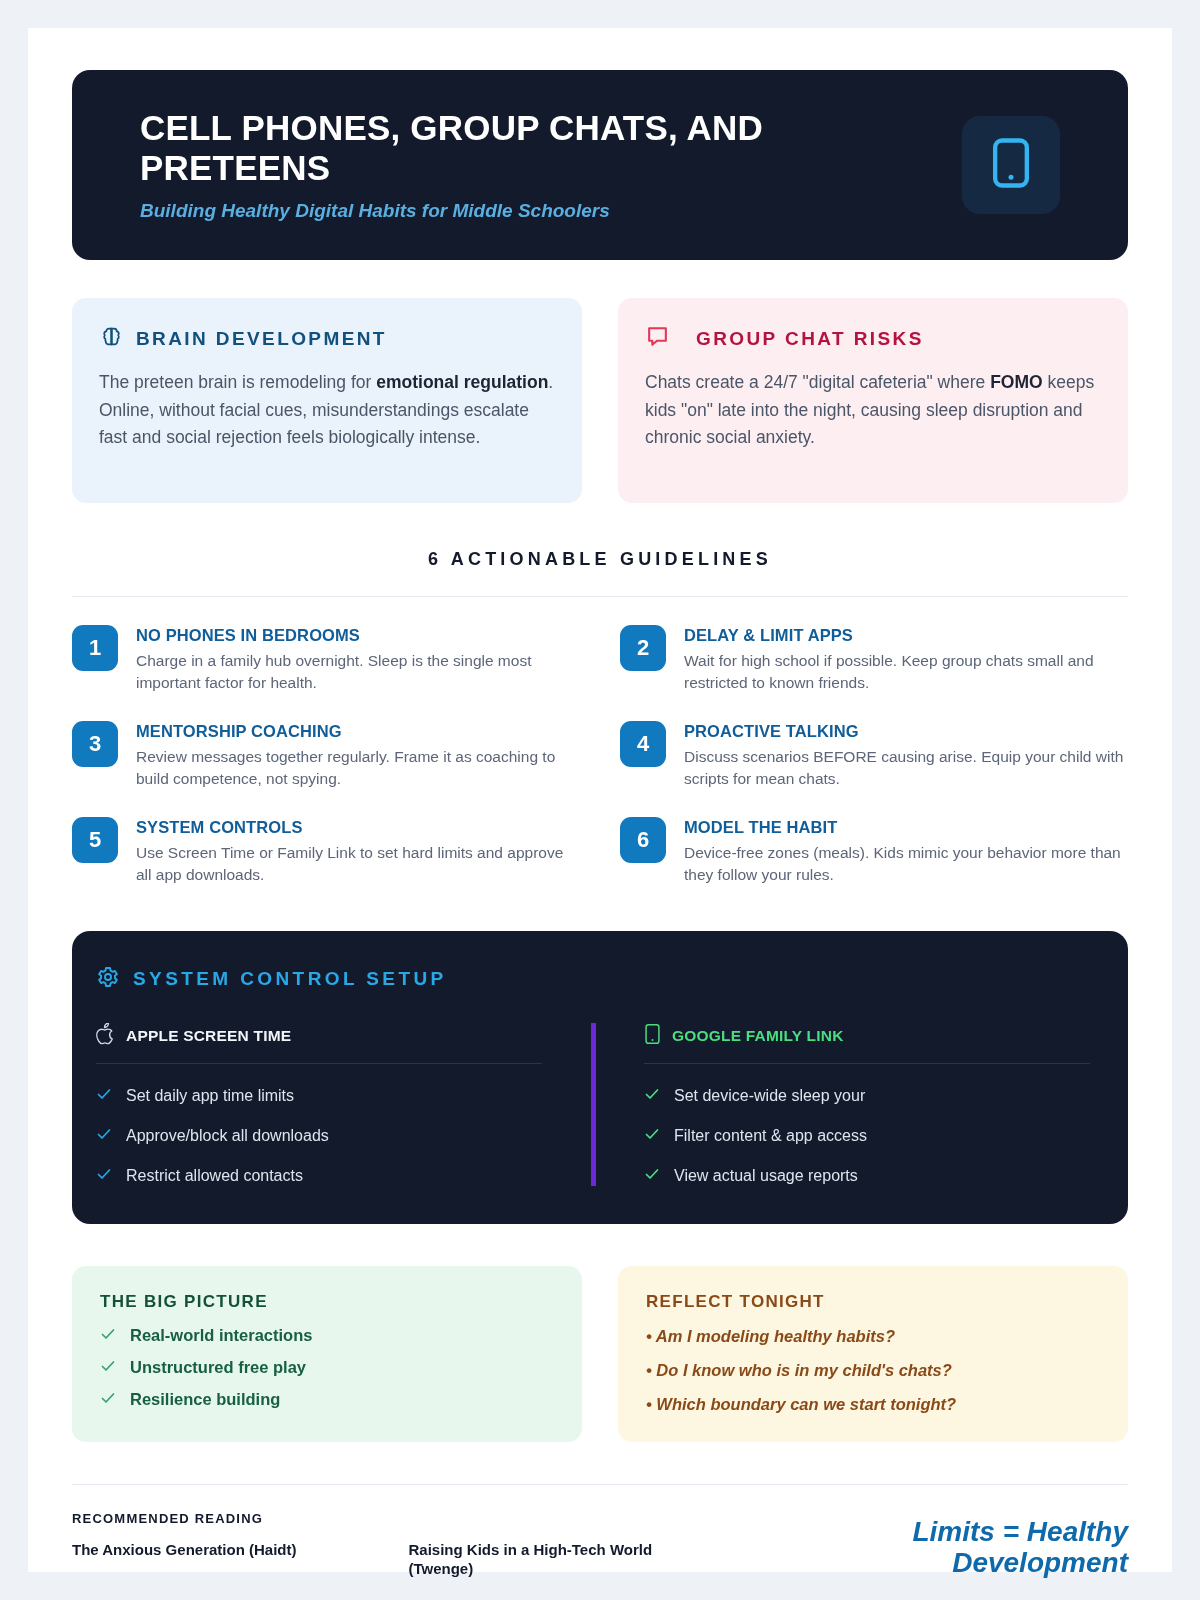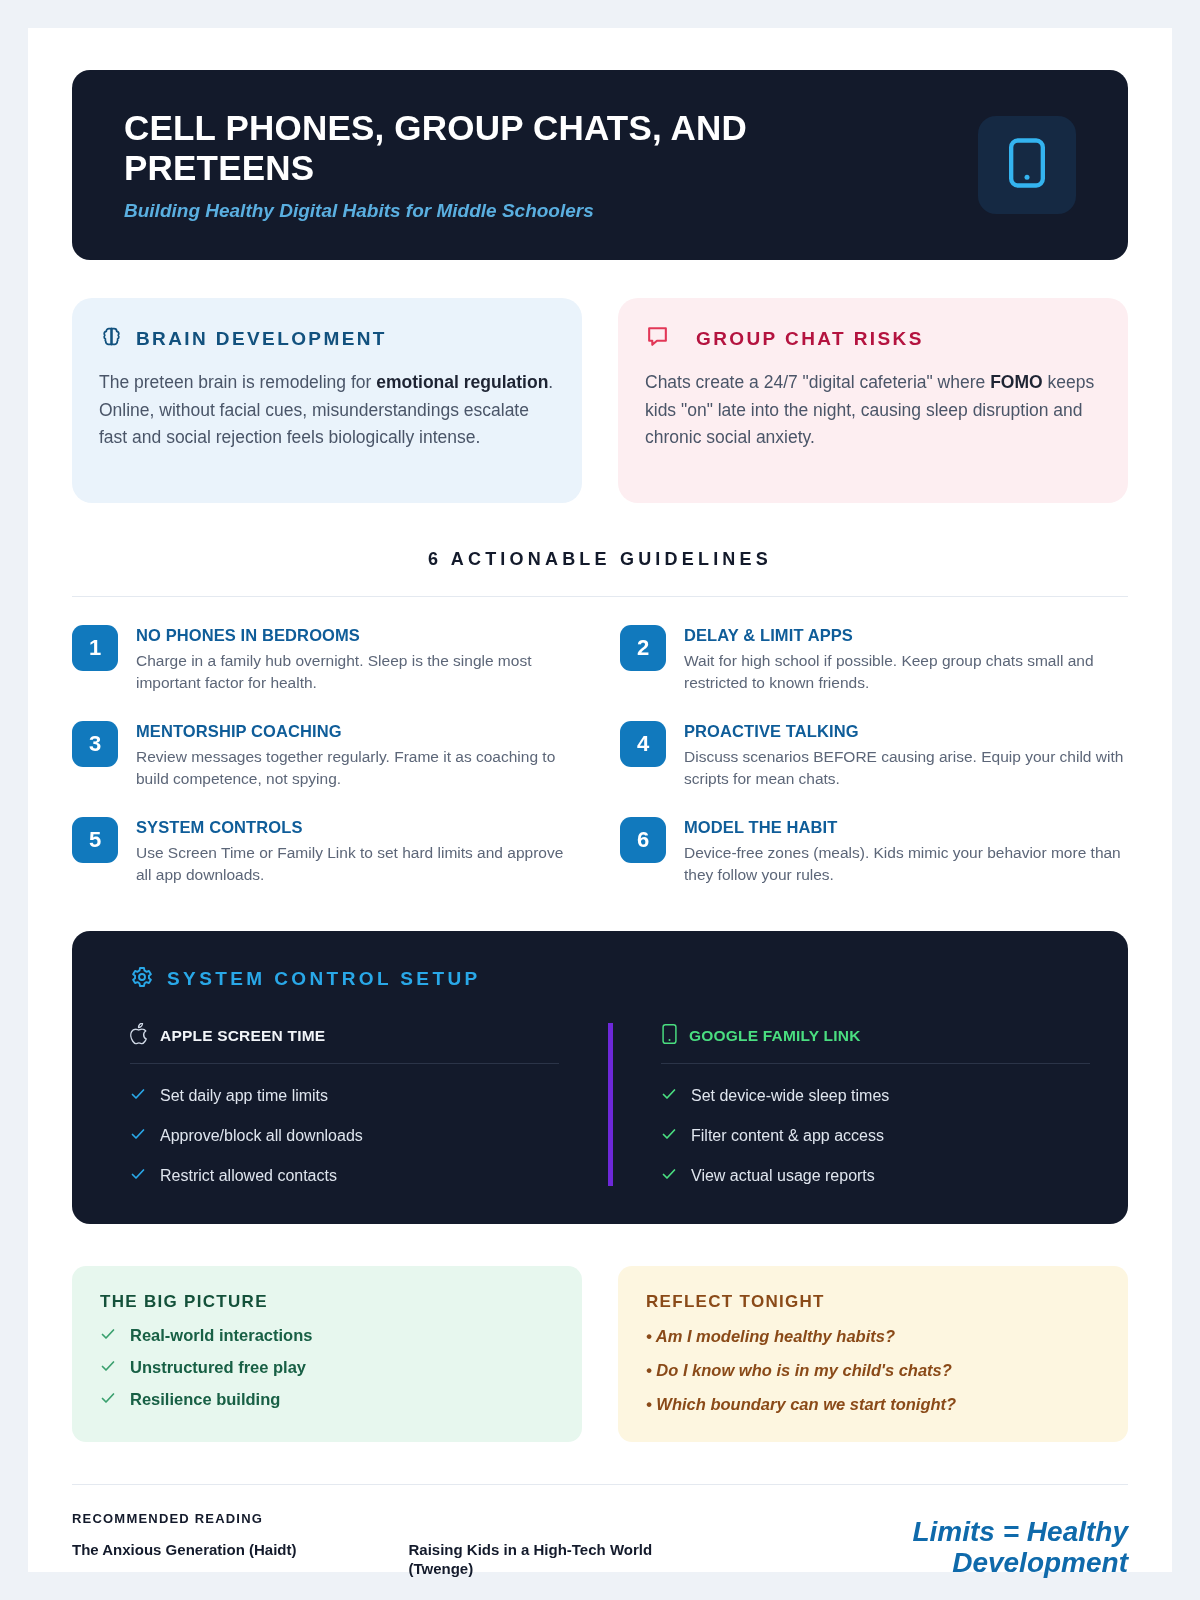--- a/index.html
+++ b/index.html
@@ -24,21 +24,21 @@
     background: #ffffff;
     padding: 42px 44px 0 44px;
   }
 
   
   .header {
     position: relative;
     background: #131a2b;
     border-radius: 18px;
     height: 190px;
-    padding: 40px 52px;
+    padding: 40px 68px;
     display: flex;
     align-items: center;
     justify-content: space-between;
   }
   .header-text { max-width: 760px; }
   .header h1 {
     color: #ffffff;
     font-size: 35px;
     font-weight: 800;
     letter-spacing: 0.2px;
@@ -64,21 +64,21 @@
   }
 
   
   .cards {
     display: flex;
     gap: 36px;
     margin-top: 38px;
   }
   .card {
     flex: 1;
-    border-radius: 20px;
+    border-radius: 14px;
     padding: 26px 27px 12px 27px;
     min-height: 205px;
   }
   .card.blue { background: #eaf3fb; }
   .card.pink { background: #fdeef1; }
 
   .card-head {
     display: flex;
     align-items: center;
     gap: 12px;
@@ -154,21 +154,21 @@
     font-size: 15.5px;
     line-height: 1.45;
     color: #5c6678;
   }
 
   
   .setup {
     background: #131a2b;
     border-radius: 18px;
     margin-top: 44px;
-    padding: 34px 38px 38px 58px;
+    padding: 34px 38px 38px 24px;
   }
   .setup-head {
     display: flex;
     align-items: center;
     gap: 13px;
     margin-bottom: 30px;
   }
   .setup-title {
     color: #29a8e8;
     font-size: 19px;
@@ -445,21 +445,21 @@
               <circle cx="9" cy="18.6" r="1.1" fill="#4ade80"></circle>
             </svg>
           </span>
           <span class="plat-name google">GOOGLE FAMILY LINK</span>
         </div>
         <div id="google-feats">
             <div class="feat">
               <span class="tick"><svg width="16" height="16" viewBox="0 0 16 16" fill="none" stroke="#4ade80" stroke-width="1.7" stroke-linecap="round" stroke-linejoin="round">
                   <path d="M2.5 8.5L6 12l7.5-8"></path>
                 </svg></span>
-              <span>Set device-wide sleep times</span>
+              <span>Set device-wide sleep your</span>
             </div>
             <div class="feat">
               <span class="tick"><svg width="16" height="16" viewBox="0 0 16 16" fill="none" stroke="#4ade80" stroke-width="1.7" stroke-linecap="round" stroke-linejoin="round">
                   <path d="M2.5 8.5L6 12l7.5-8"></path>
                 </svg></span>
               <span>Filter content &amp; app access</span>
             </div>
             <div class="feat">
               <span class="tick"><svg width="16" height="16" viewBox="0 0 16 16" fill="none" stroke="#4ade80" stroke-width="1.7" stroke-linecap="round" stroke-linejoin="round">
                   <path d="M2.5 8.5L6 12l7.5-8"></path>

